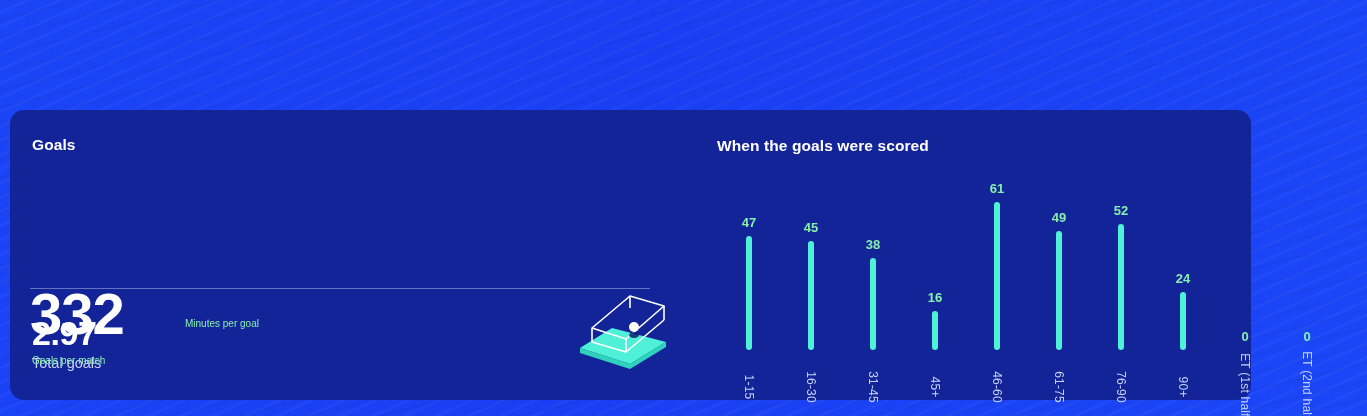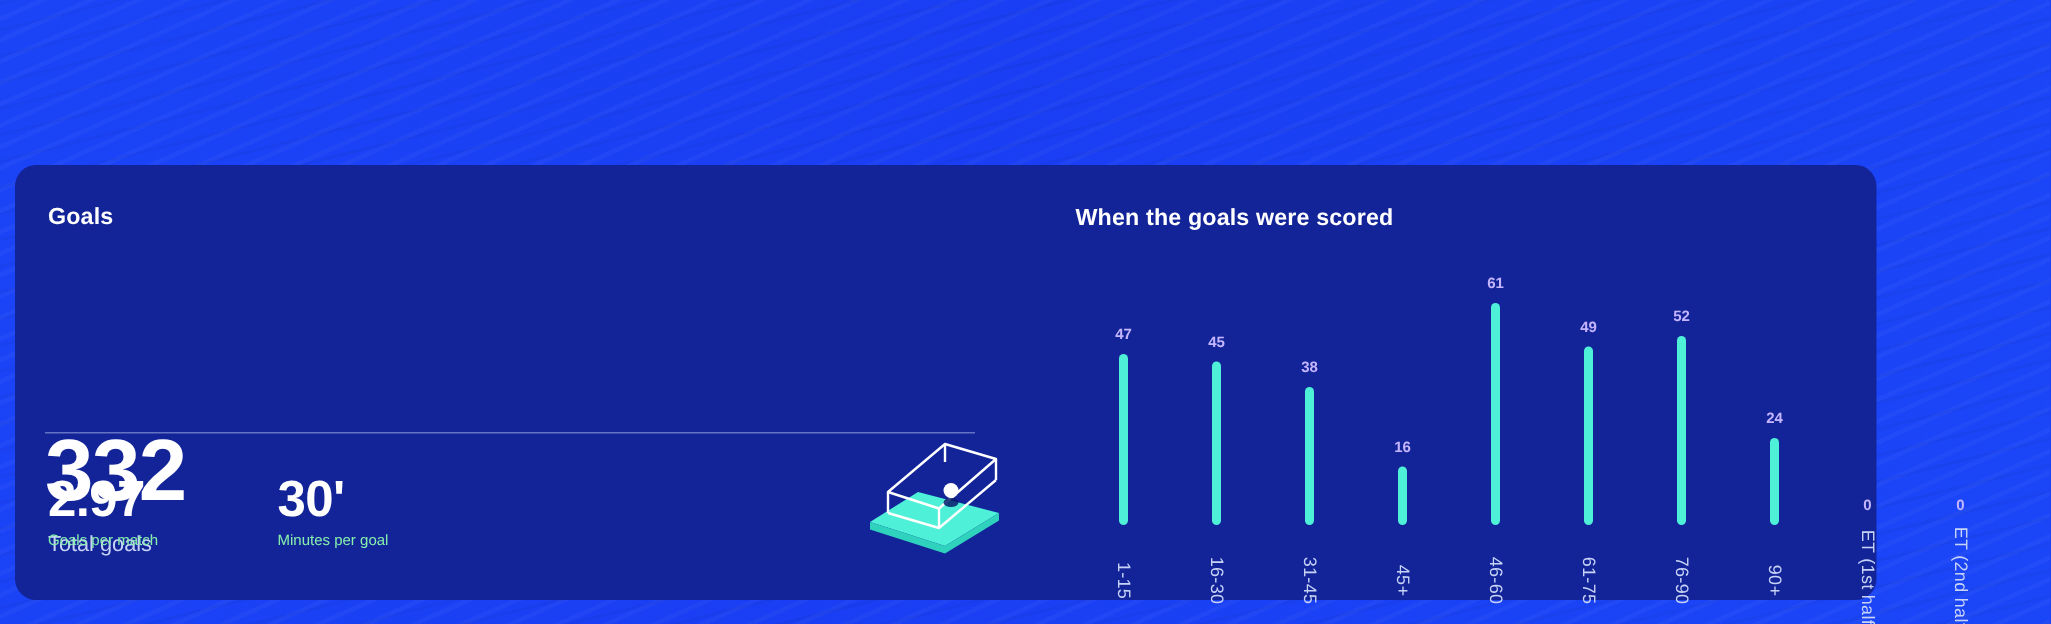--- a/index.html
+++ b/index.html
@@ -127,23 +127,23 @@
   .bar-col {
     position:absolute;
     bottom:0;
     width:54px;
     height:230px;
   }
   .bar-value {
     position:absolute;
     left:0; width:100%;
     text-align:center;
-    font-size:10px;
-    font-weight:bold;
-    color:#c4b5fd;
+    font-size:13px;
+    font-weight:bold;
+    color:#86efac;
     line-height:1;
   }
   .bar-shape {
     position:absolute;
     left:50%;
     transform:translateX(-50%);
     bottom:46px;
     width:6px;
     border-radius:3px;
     background:#4ff0d8;
@@ -196,21 +196,20 @@
     </svg>
 
     <div id="goals-divider"></div>
 
     <div class="metric" id="metric-gpm">
       <div class="metric-value">2.97</div>
       <div class="metric-label">Goals per match</div>
     </div>
 
     <div class="metric" id="metric-mpg">
-      <div class="metric-value">30'</div>
       <div class="metric-label">Minutes per goal</div>
     </div>
   </section>
 
   <section class="card" id="timing-card">
 
     <div class="card-title">When the goals were scored</div>
 
     <div id="chart-plot">
         <div class="bar-col" style="left: 4px;">

